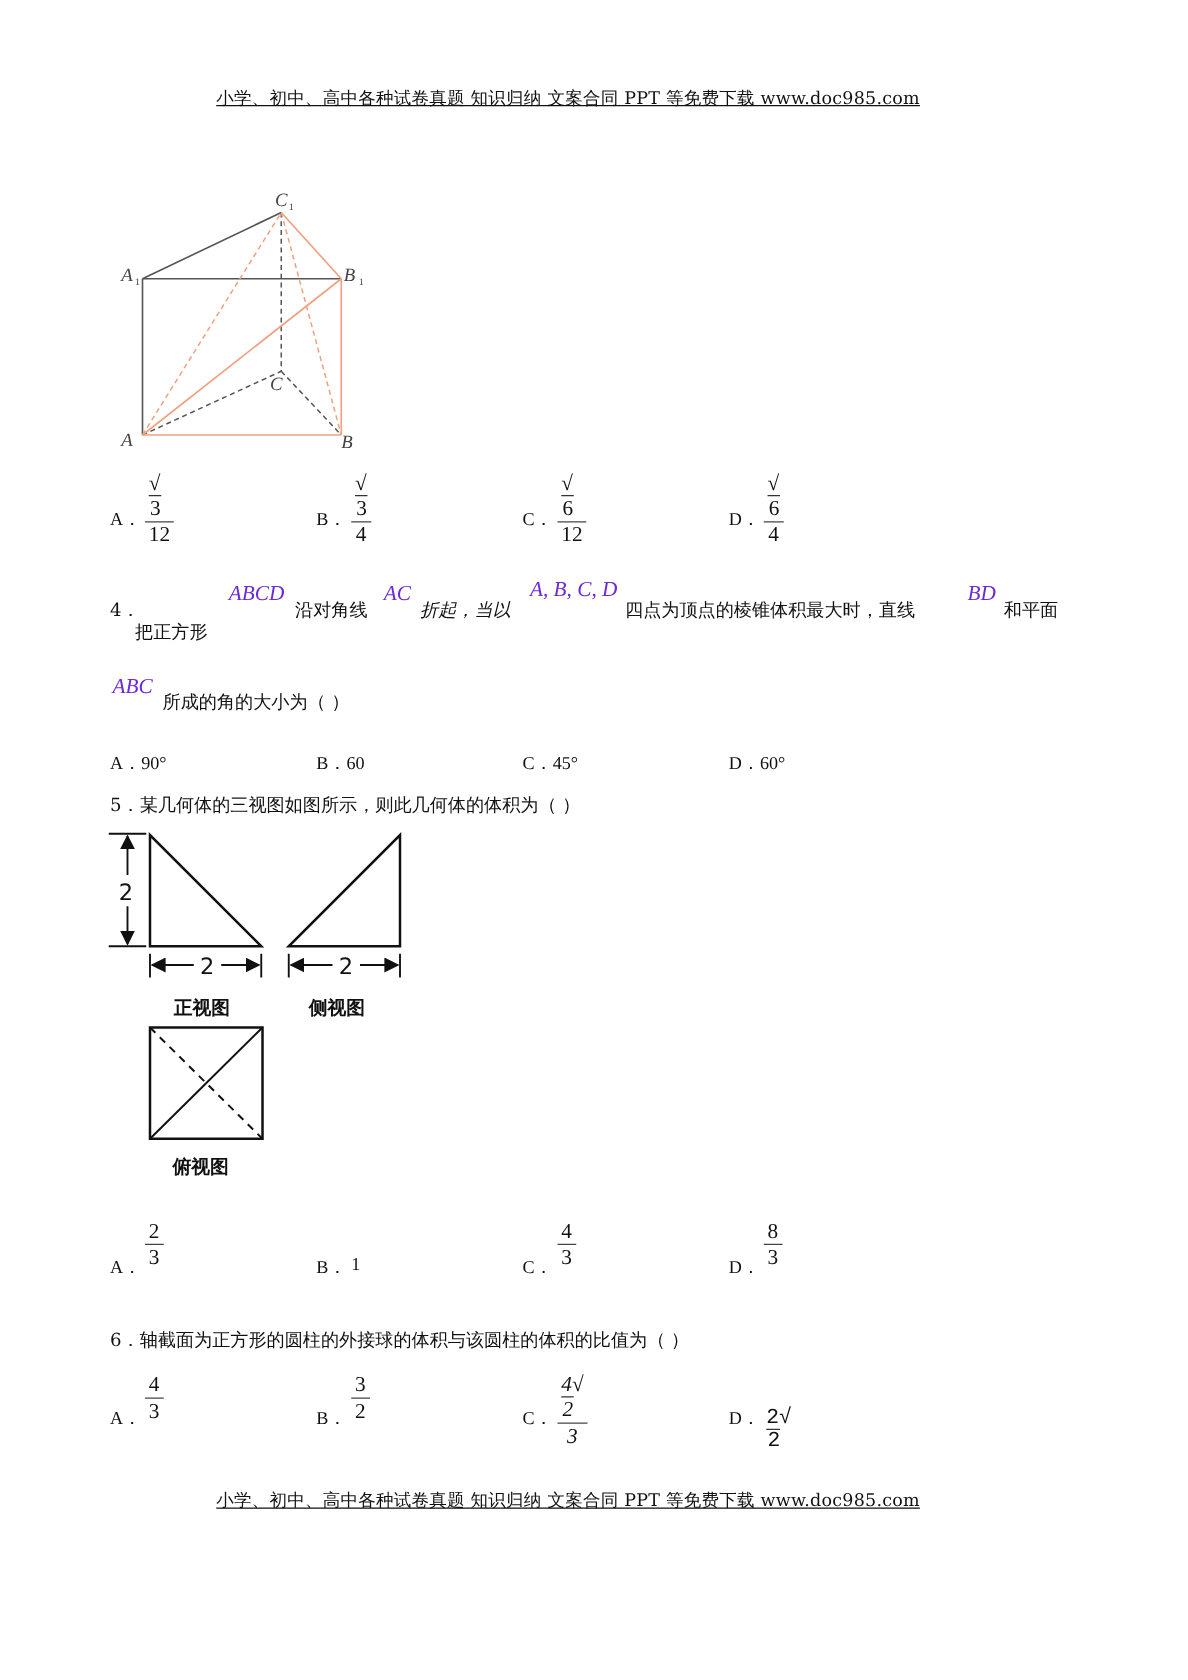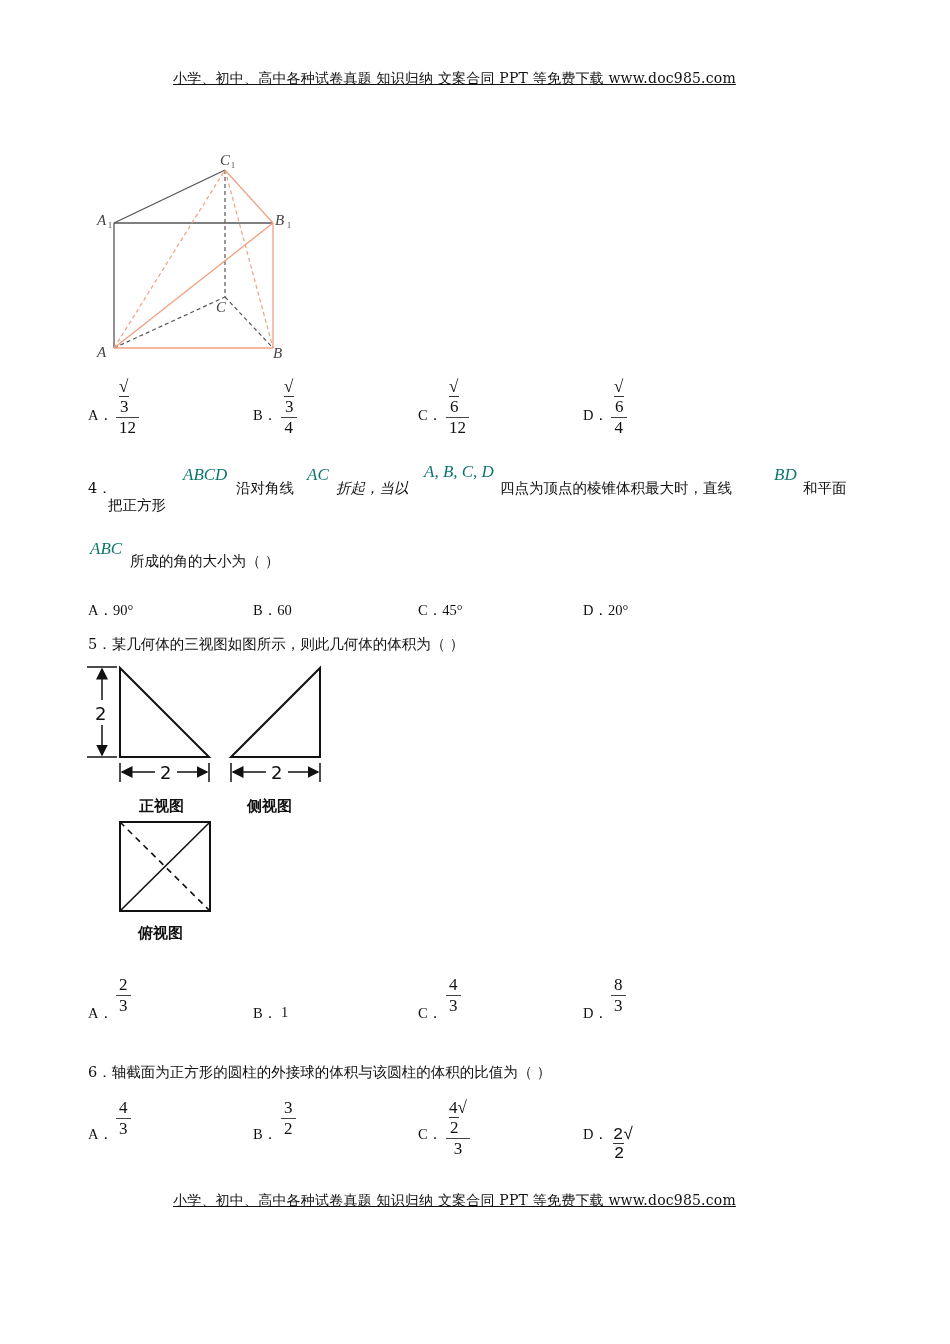--- a/index.html
+++ b/index.html
@@ -1,21 +1,21 @@
 <!DOCTYPE html>
 <html><head>
 <meta charset="utf-8">
 <style>
   html, body { margin:0; padding:0; background:#ffffff; }
   body { width:950px; height:1344px; position:relative; overflow:hidden;
          font-family:"DejaVu Serif","Liberation Serif",serif; color:#111; }
   .abs { position:absolute; }
   .header, .footer { font-size:14px; white-space:nowrap; letter-spacing:0.2px;text-decoration:underline; }
   .txt { font-size:14.5px; white-space:nowrap; }
-  .math { font-family:"Liberation Serif",serif; font-style:italic; font-size:17px; color:#0f766e; }
+  .math { font-family:"Liberation Serif",serif; font-style:italic; font-size:17px; color:#6d28d9; }
   .opt-label { font-size:14.5px; font-family:"Liberation Serif",serif; }
   .frac { display:inline-flex; flex-direction:column; align-items:center; font-family:"Liberation Serif",serif; font-size:17px; line-height:20px; }
   .frac .num { padding:0 3px; border-bottom:1px solid #444; }
   .frac .den { padding:0 3px; }
   .sqrt { display:inline-block; }
   .sqrt .rad { border-top:1px solid #333; padding-left:1px; }
 </style>
 </head>
 <body>
 
@@ -101,21 +101,21 @@
   <div class="abs" style="left:0; top:140px;">
     <span class="opt-label">A．</span><span class="opt-label">90°</span>
   </div>
   <div class="abs" style="left:165px; top:140px;">
     <span class="opt-label">B．</span><span class="opt-label">60</span>
   </div>
   <div class="abs" style="left:330px; top:140px;">
     <span class="opt-label">C．</span><span class="opt-label">45°</span>
   </div>
   <div class="abs" style="left:495px; top:140px;">
-    <span class="opt-label">D．</span><span class="opt-label">20°</span>
+    <span class="opt-label">D．</span><span class="opt-label">60°</span>
   </div>
 </div>
 
 <div class="abs txt" style="left:88px; top:635px;">5．某几何体的三视图如图所示，则此几何体的体积为（    ）</div>
 
 <div class="abs" style="left:85px; top:660px; width:260px; height:290px;">
   <svg width="260" height="290" viewBox="0 0 260 290">
     <defs>
       <marker id="arr" markerWidth="8" markerHeight="8" refX="7" refY="4" orient="auto">
           <path d="M0,0 L8,4 L0,8 Z" fill="#111"></path>
@@ -193,21 +193,21 @@
   </div>
   <div class="abs" style="left:165px; top:0;">
     <span class="abs opt-label" style="left:0; top:27px;">B．</span>
     <span class="abs frac" style="left:28px; top:0;">
         <span class="num">3</span>
         <span class="den">2</span>
       </span>
   </div>
   <div class="abs" style="left:330px; top:0;">
     <span class="abs opt-label" style="left:0; top:27px;">C．</span>
-    <span class="abs frac" style="left:28px; top:0;">
+    <span class="abs frac" style="left:28px; top:0;font-style:italic;">
         <span class="num"><span>4</span>√<span class="sqrt"><span class="rad">2</span></span></span>
         <span class="den">3</span>
       </span>
   </div>
   <div class="abs" style="left:495px; top:0;">
     <span class="abs opt-label" style="left:0; top:27px;">D．</span>
     <span class="abs" style="left:30px; top:27px; font-family:Liberation Mono, monospace; font-size:17px;"><span>2</span>√<span class="sqrt"><span class="rad">2</span></span></span>
   </div>
 </div>
 

